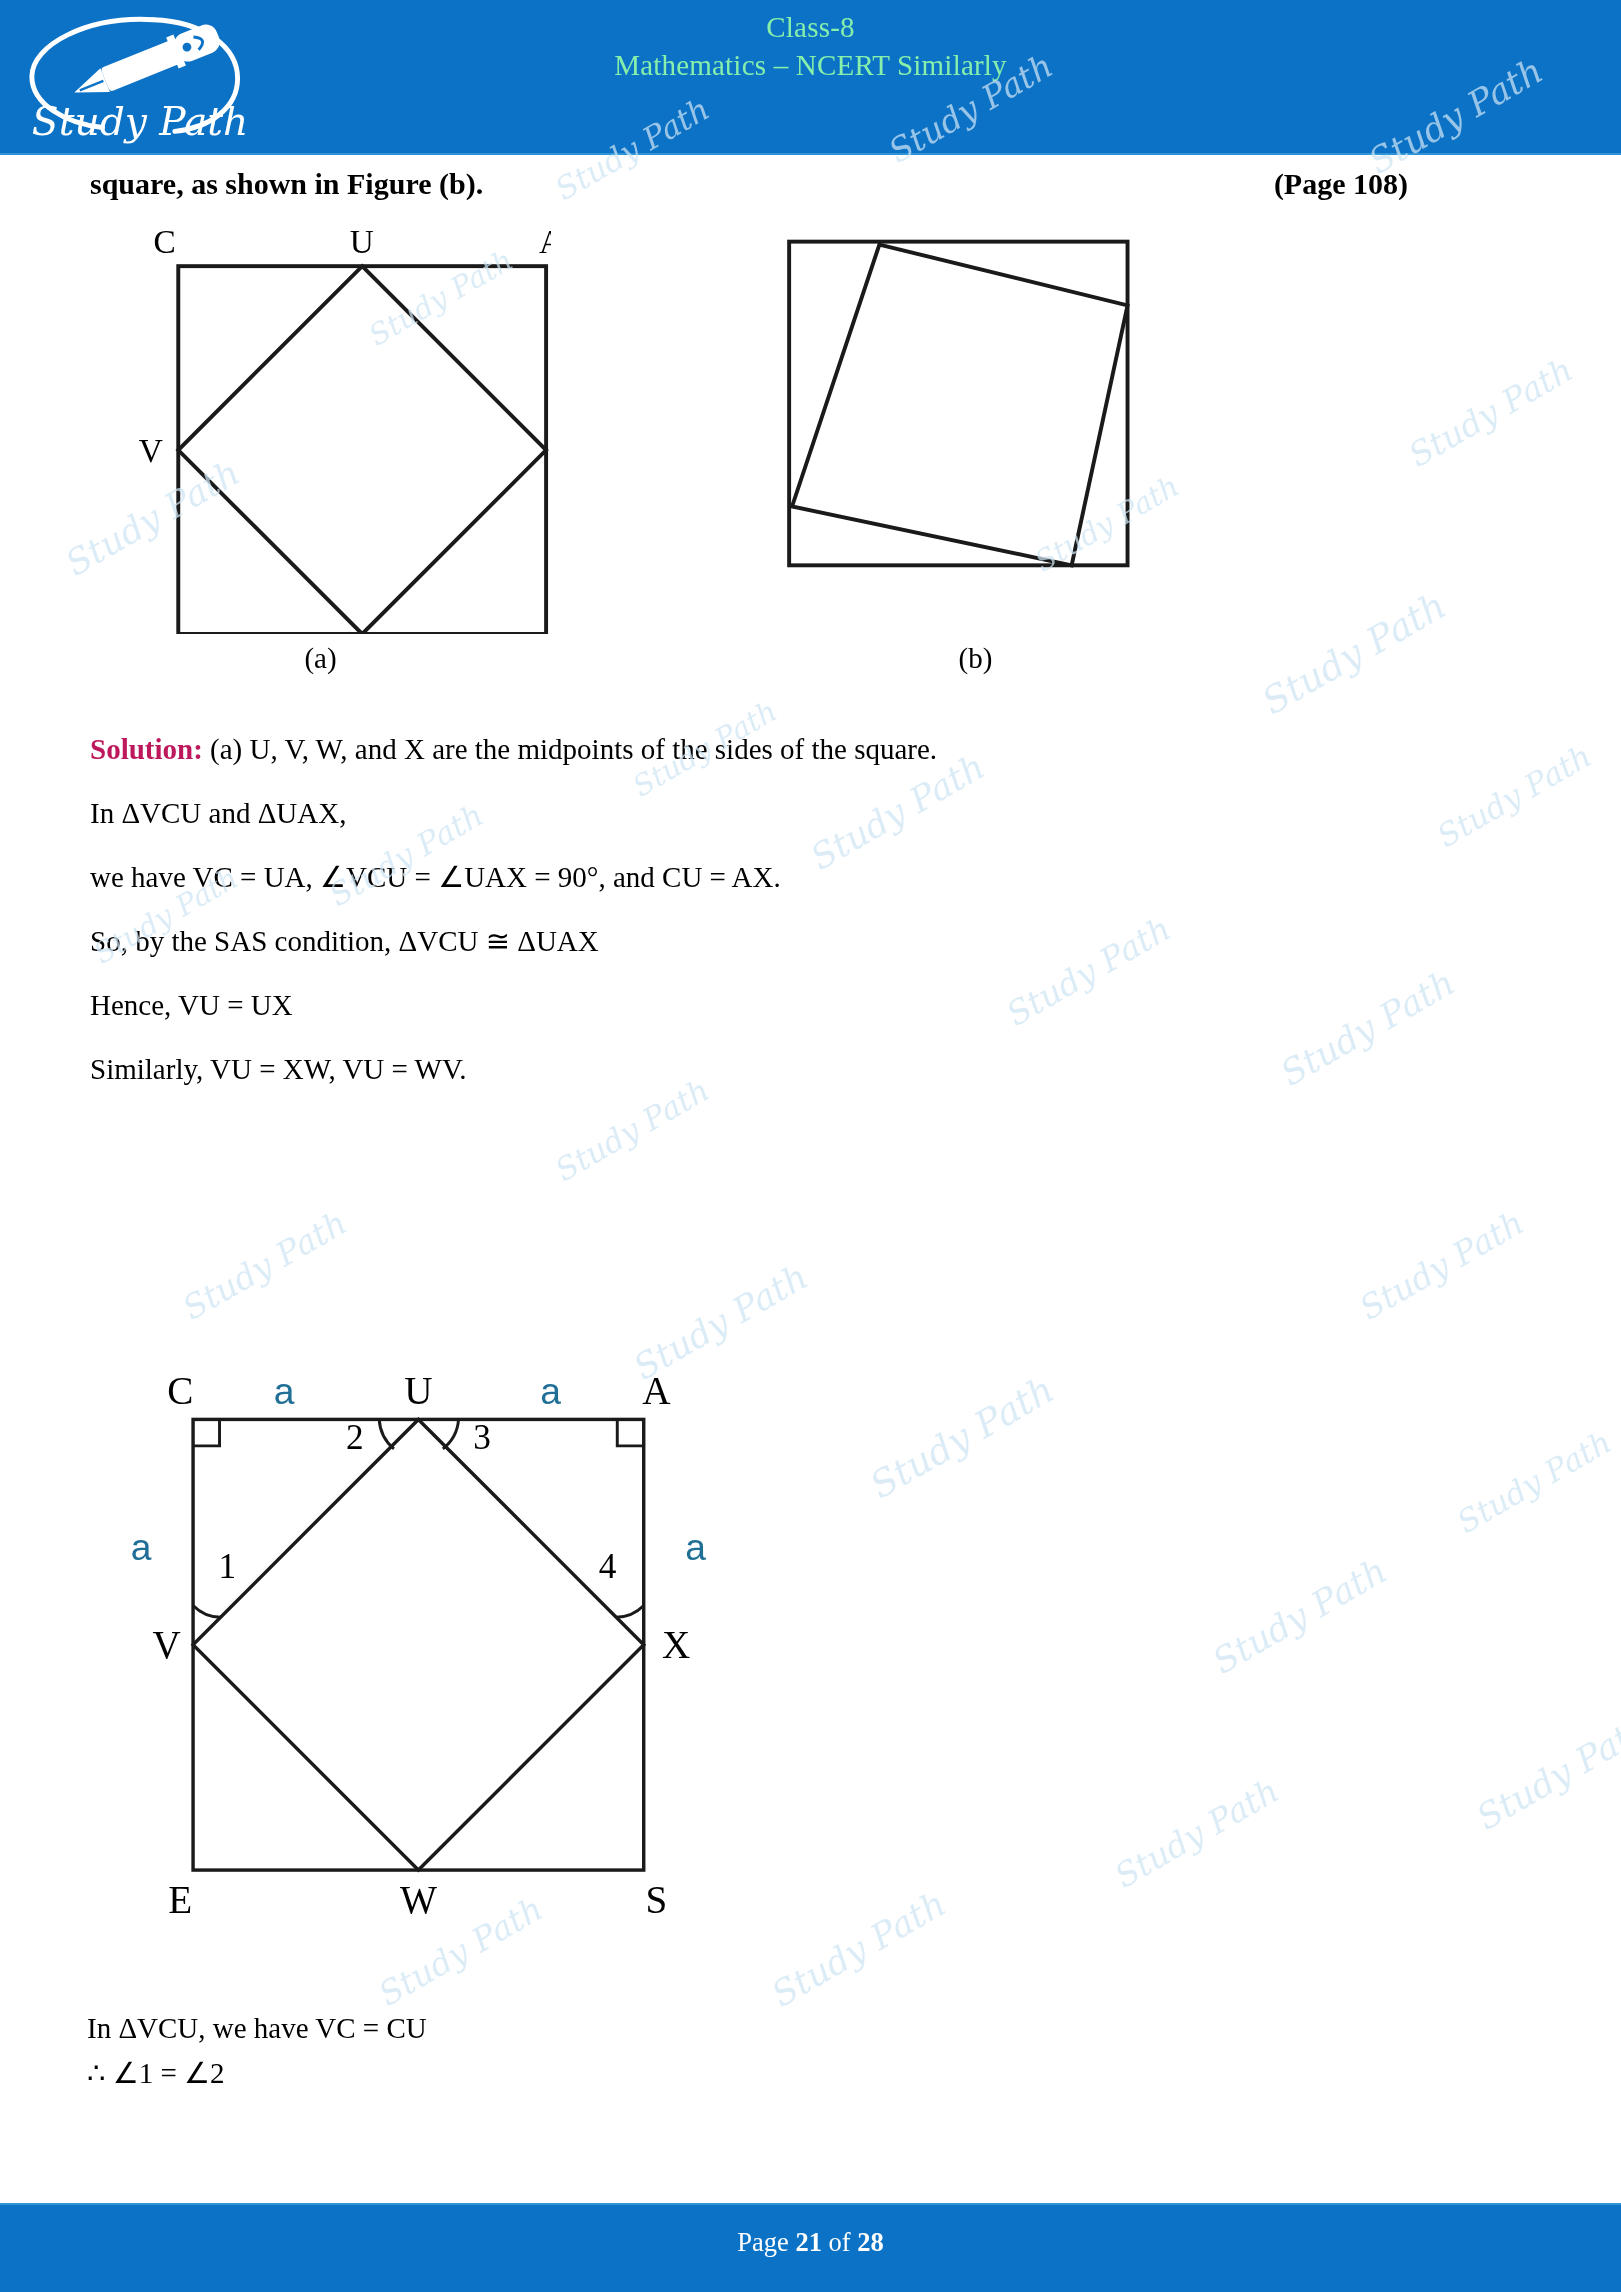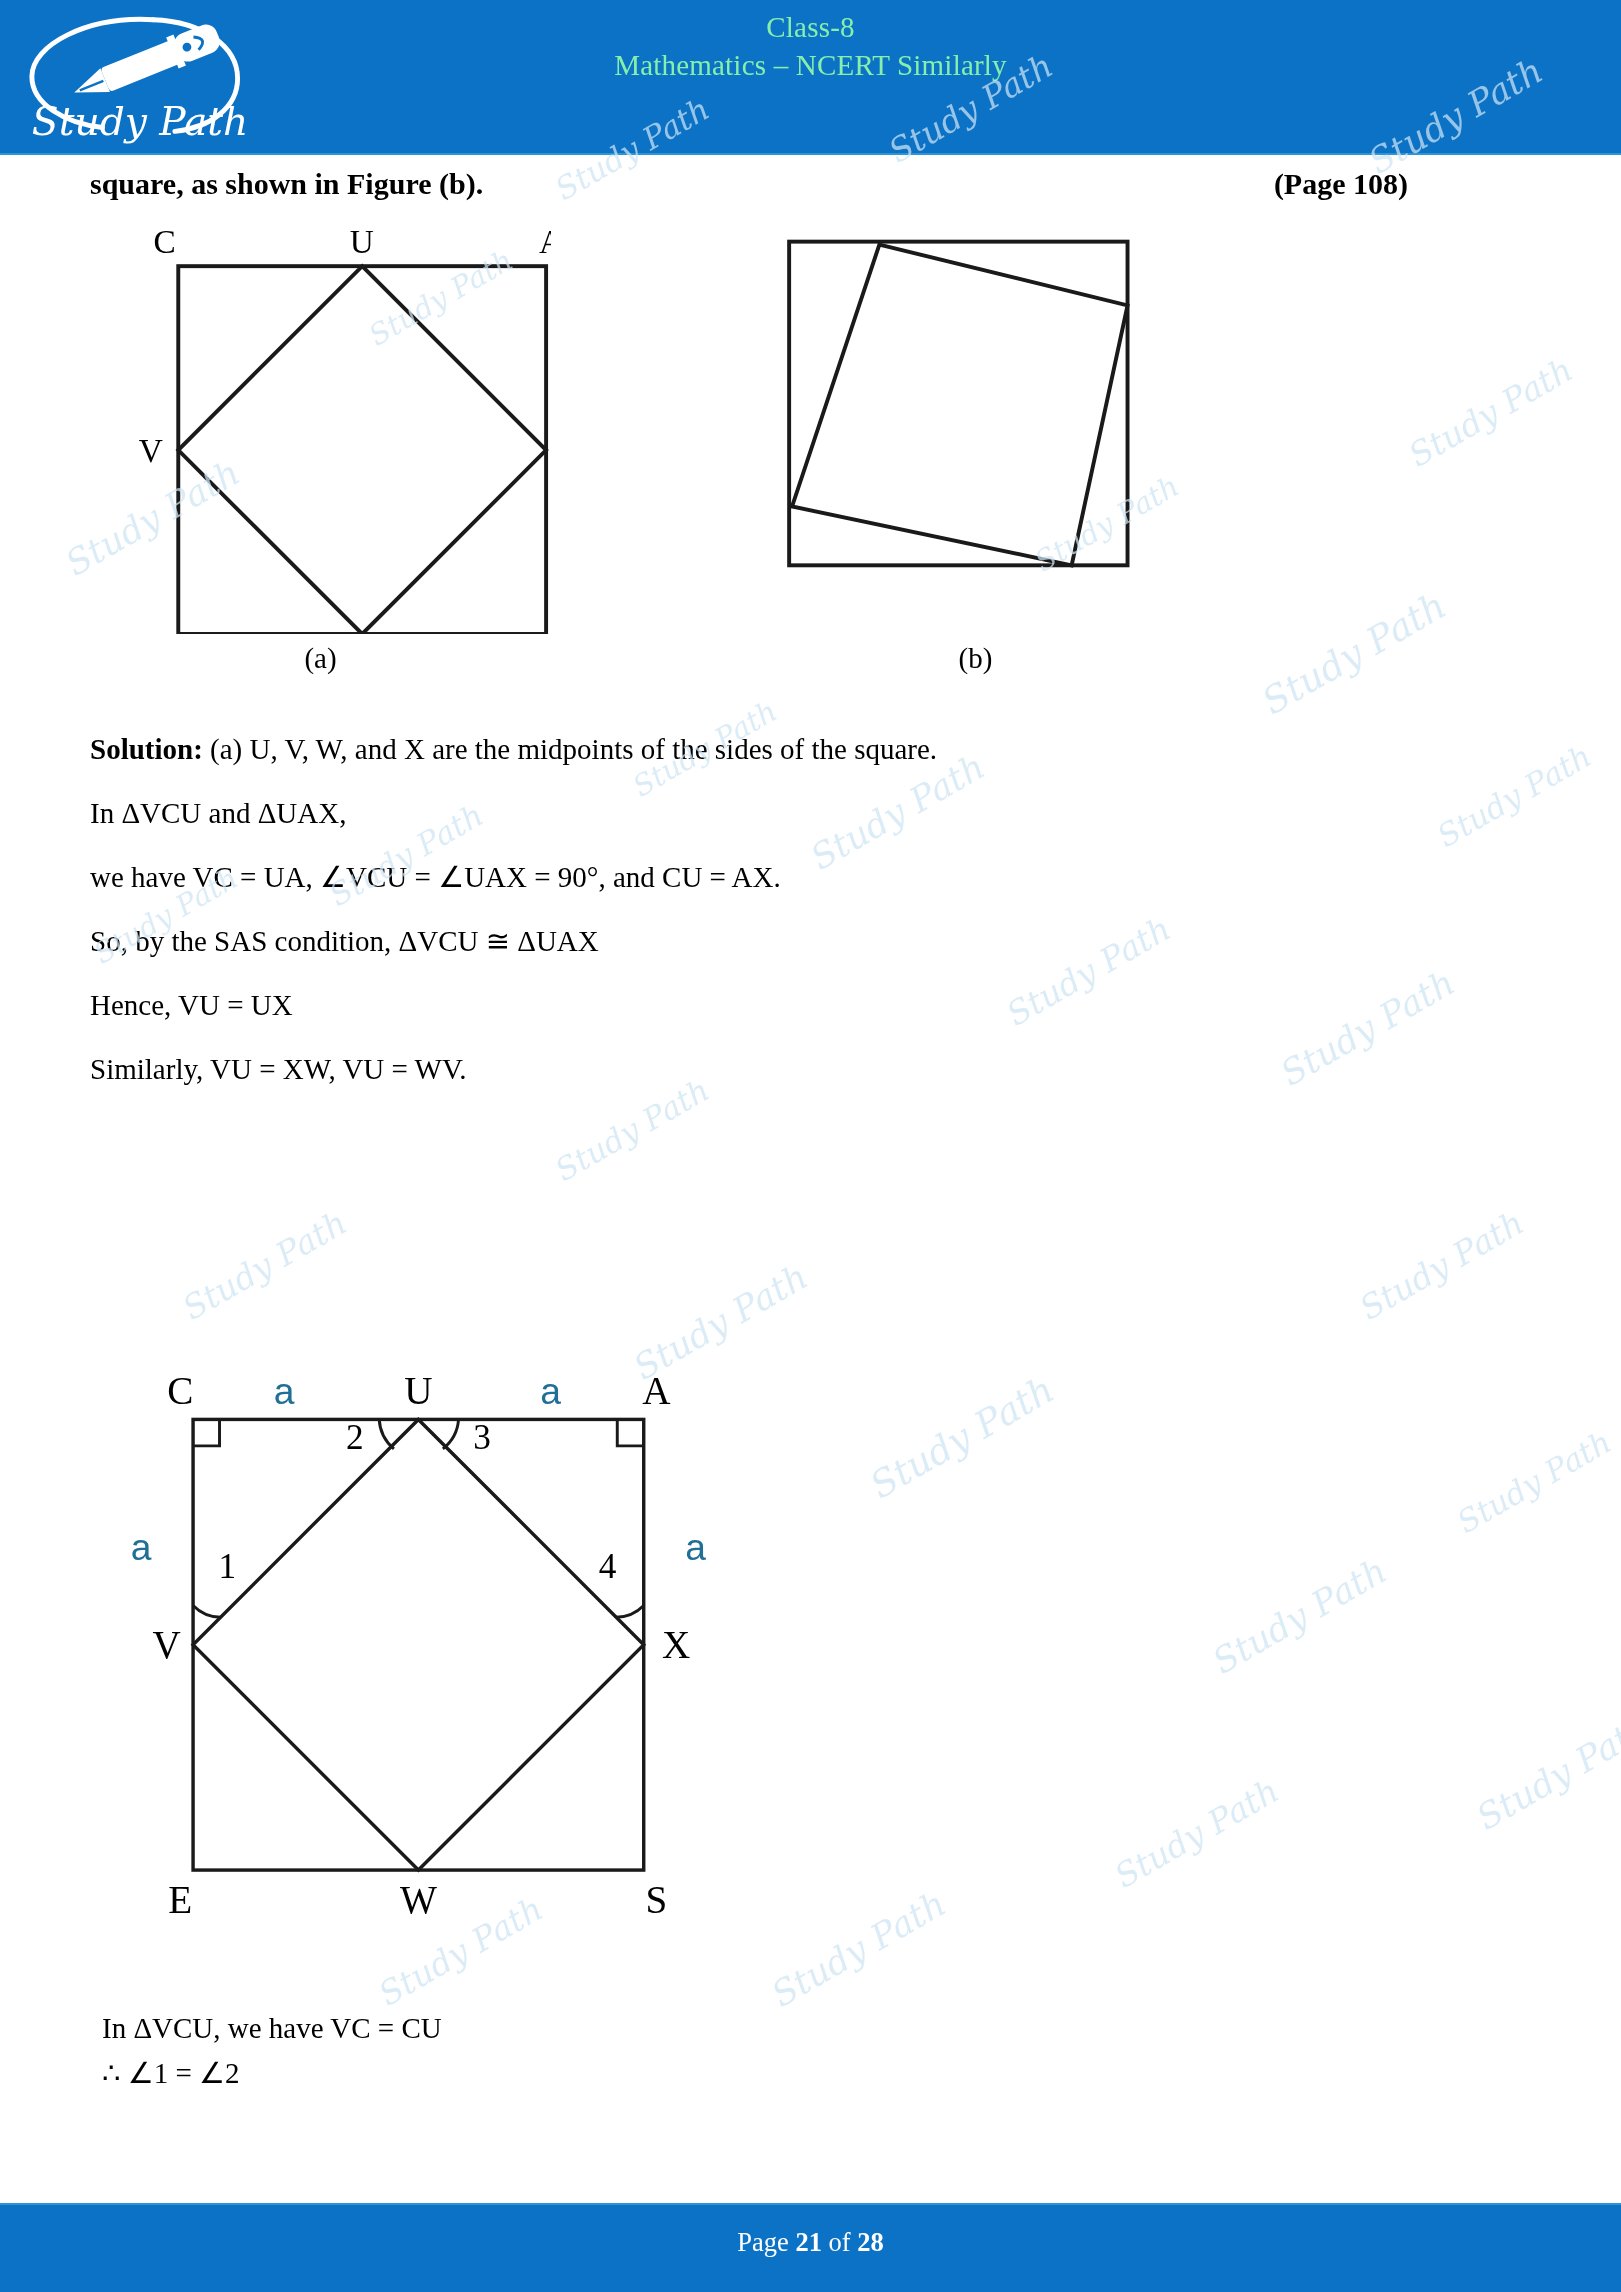--- a/index.html
+++ b/index.html
@@ -107,36 +107,36 @@
   .soln {
     position: absolute;
     left: 90px;
     top: 580px;
     width: 1421px;
     font-size: 29px;
     line-height: 1.0;
   }
   .soln .para { margin-bottom: 35px; white-space: nowrap; }
   .soln-kw {
-    color: #000000;
+    color: #be185d;
     font-weight: bold;
   }
 
   
   .fig-labeled {
     position: absolute;
     left: 90px;
     top: 1188px;
     width: 647px;
     height: 627px;
   }
 
   .tail {
     position: absolute;
-    left: 102px;
+    left: 87px;
     top: 1851px;
     width: 1176px;
     font-size: 29px;
     line-height: 1.55;
   }
   .tail div { white-space: nowrap; }
 
   
   .wm-layer {
     position: absolute;

